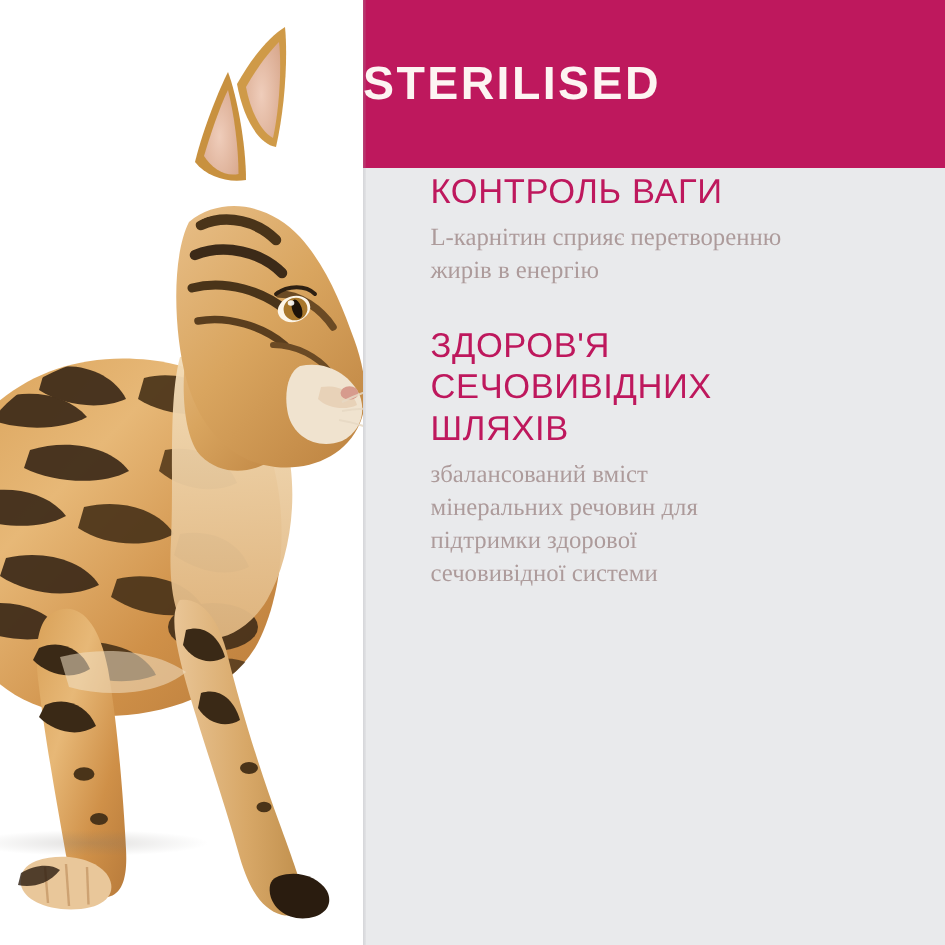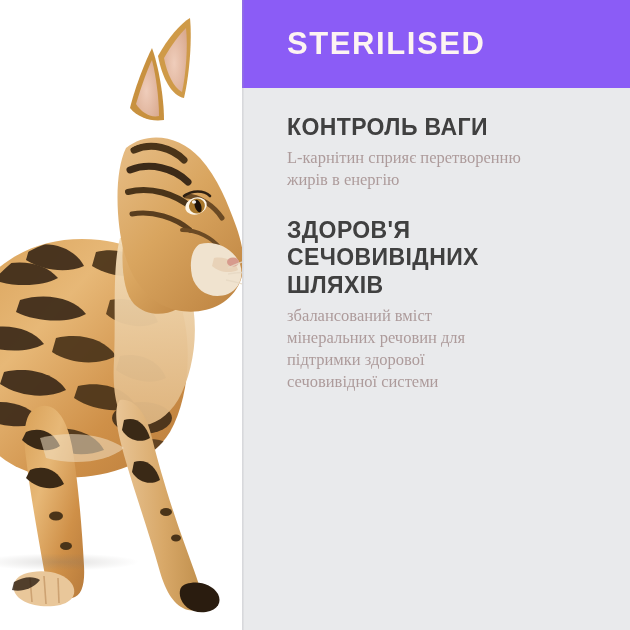--- a/index.html
+++ b/index.html
@@ -37,26 +37,25 @@
     background: linear-gradient(to right, rgba(170,170,175,0) 0%, rgba(165,165,172,0.32) 72%, rgba(160,160,168,0.10) 100%);
     pointer-events: none;
   }
 
   
   #title-banner {
     position: absolute;
     left: 242px;
     top: 0;
     width: 388px;
-    height: 88px;
-    background: #8b5cf6;
+    height: 112px;
+    background: #be185d;
     box-sizing: border-box;
     display: flex;
     align-items: center;
-    padding-left: 45px;
   }
   #title-banner .banner-text {
     color: #fdf4f2;
     font-size: 31px;
     font-weight: bold;
     letter-spacing: 1.6px;
   }
 
   
   #features {
@@ -64,23 +63,23 @@
     left: 242px;
     top: 88px;
     width: 388px;
     box-sizing: border-box;
     padding: 26px 18px 0 45px;
   }
   .feature {
     margin-bottom: 26px;
   }
   .feature-heading {
-    color: #404040;
+    color: #be185d;
     font-size: 23px;
-    font-weight: bold;
+    font-weight: normal;
     line-height: 1.18;
     letter-spacing: 0.4px;
     margin: 0 0 6px 0;
     white-space: pre-line;
   }
   .feature-body {
     color: #ad9b9b;
     font-size: 16.5px;
     line-height: 1.34;
     margin: 0;

